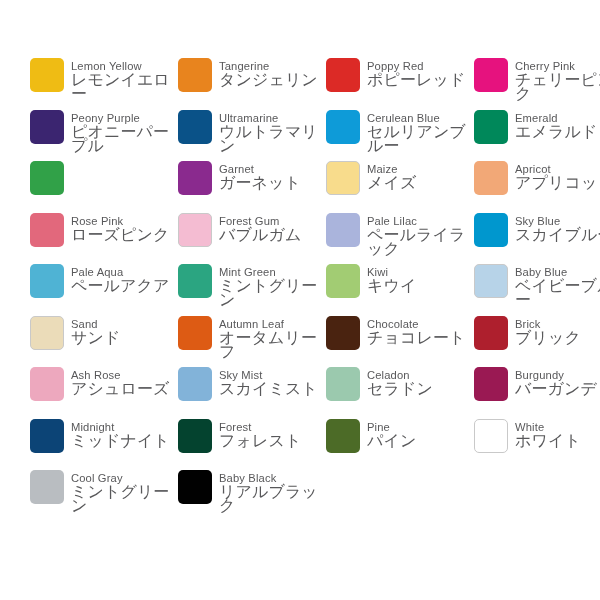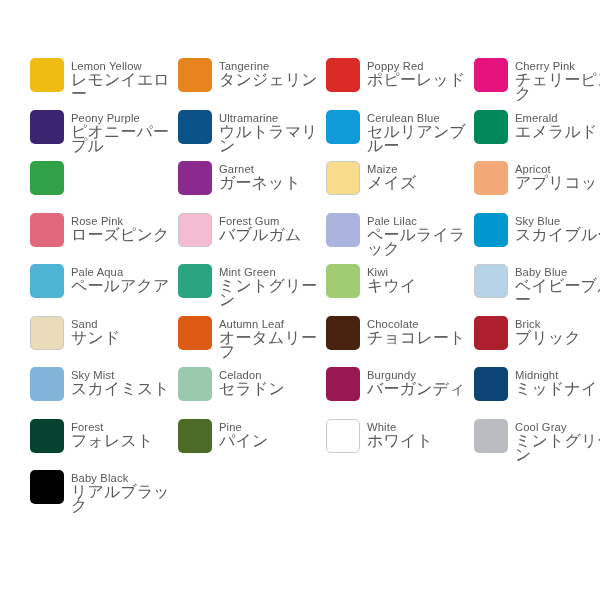--- a/index.html
+++ b/index.html
@@ -232,20 +232,27 @@
         </div>
       </div>
       <div class="swatch-cell">
         <div class="swatch-chip" style="background: rgb(174, 31, 45);"></div>
         <div class="swatch-labels">
           <div class="swatch-name-en">Brick</div>
           <div class="swatch-name-ja">ブリック</div>
         </div>
       </div>
       <div class="swatch-cell">
+        <div class="swatch-chip" style="background: rgb(237, 168, 190);"></div>
+        <div class="swatch-labels">
+          <div class="swatch-name-en">Ash Rose</div>
+          <div class="swatch-name-ja">アシュローズ</div>
+        </div>
+      </div>
+      <div class="swatch-cell">
         <div class="swatch-chip" style="background: rgb(130, 179, 217);"></div>
         <div class="swatch-labels">
           <div class="swatch-name-en">Sky Mist</div>
           <div class="swatch-name-ja">スカイミスト</div>
         </div>
       </div>
       <div class="swatch-cell">
         <div class="swatch-chip" style="background: rgb(155, 201, 174);"></div>
         <div class="swatch-labels">
           <div class="swatch-name-en">Celadon</div>

